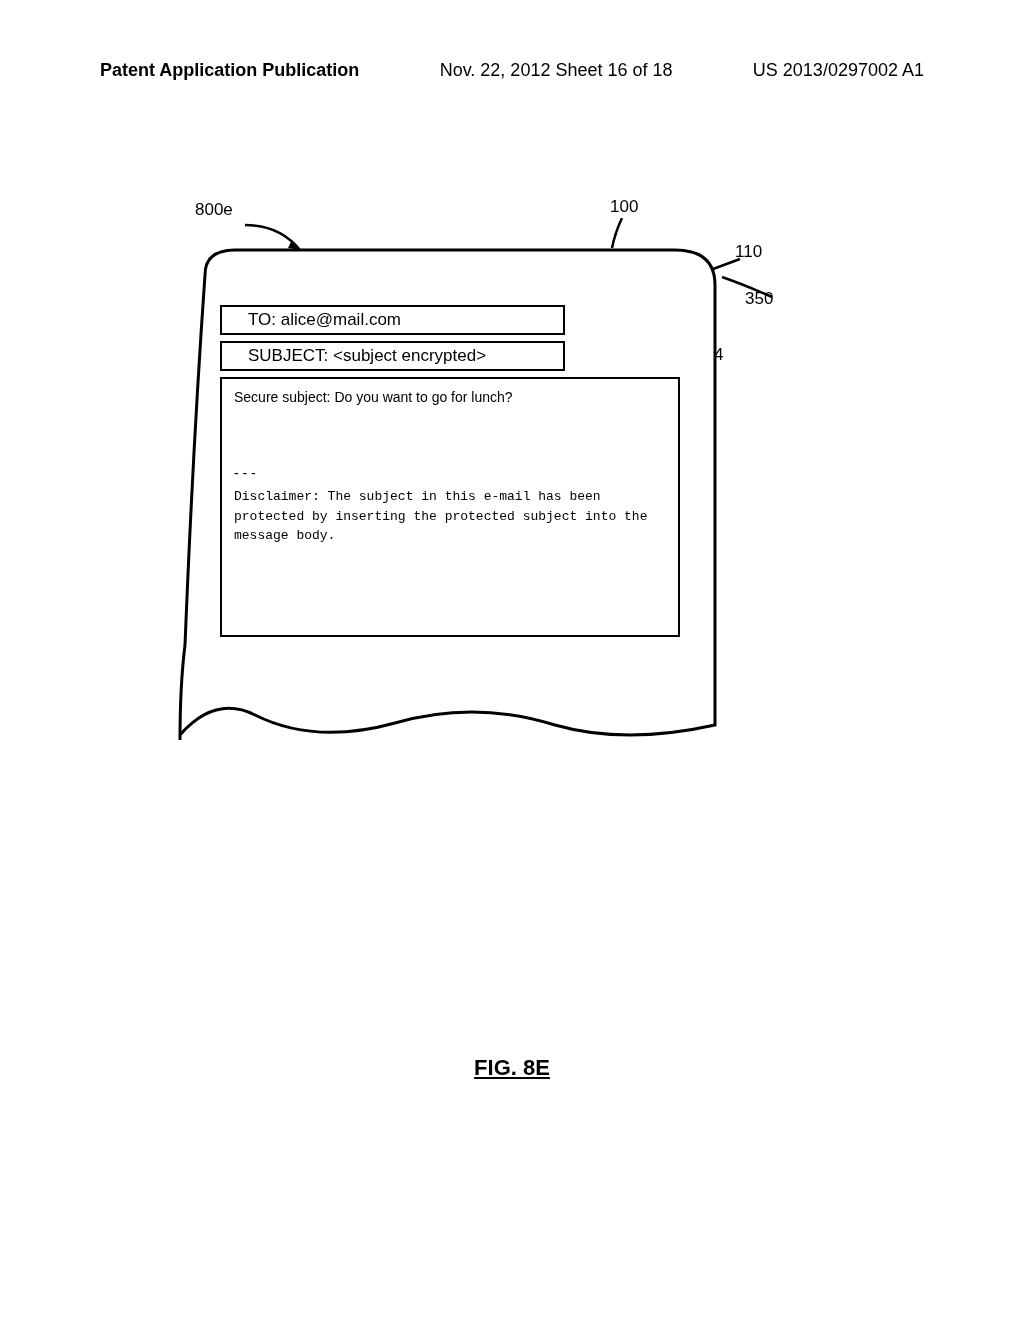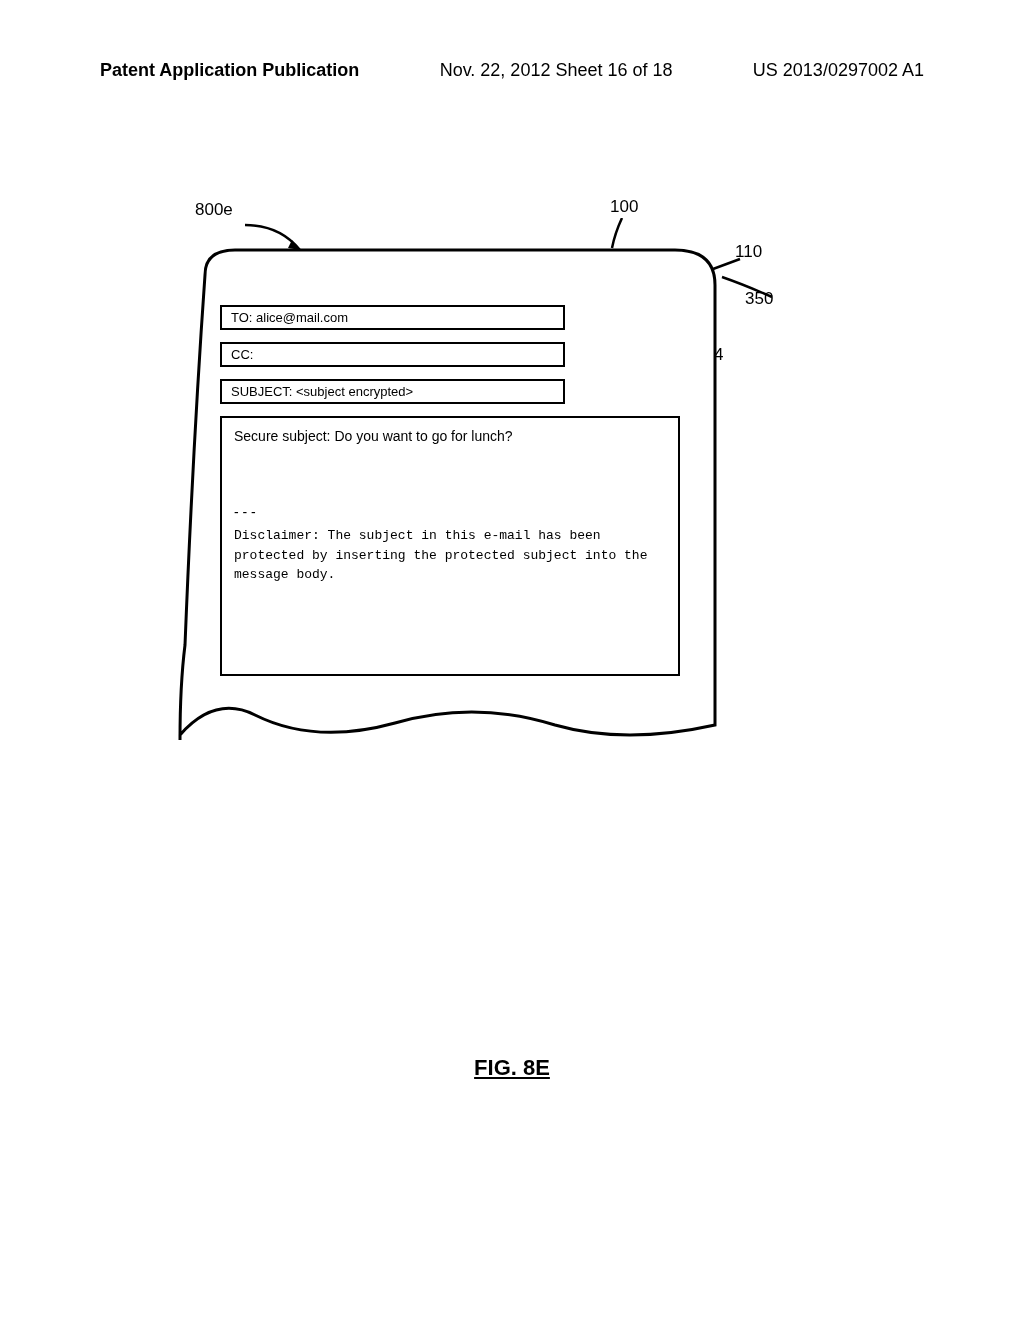--- a/index.html
+++ b/index.html
@@ -54,23 +54,23 @@
       left: 0;
     }
     .email-content {
       position: absolute;
       top: 60px;
       left: 45px;
       width: 480px;
     }
     .field-box {
       border: 2px solid black;
-      padding: 3px 9px;
-      margin-bottom: 12px;
-      font-size: 13px;
+      padding: 3px 26px;
+      margin-bottom: 6px;
+      font-size: 17px;
       background: white;
     }
     .field-box.to {
       width: 345px;
     }
     .field-box.cc {
       width: 345px;
     }
     .field-box.subject {
       width: 345px;
@@ -261,24 +261,20 @@
                L 5 495
                Q 5 440 10 400
                Q 18 200 30 30 Z" stroke="black" stroke-width="3" fill="white"></path>
     </svg>
 
     <div class="email-content">
       <div class="field-box to">
         <span>TO:</span>
         <span>alice@mail.com</span>
       </div>
-      <div class="field-box cc">
-        <span>CC:</span>
-        <span></span>
-      </div>
       <div class="field-box subject">
         <span>SUBJECT:</span>
         <span>&lt;subject encrypted&gt;</span>
       </div>
       <div class="body-box">
         <div class="secure-subject">Secure subject: Do you want to go for lunch?</div>
         <div class="disclaimer-dashes">- - -</div>
         <div class="disclaimer-text">Disclaimer: The subject in this e-mail has been protected by inserting the protected subject into the message body.</div>
       </div>
     </div>

